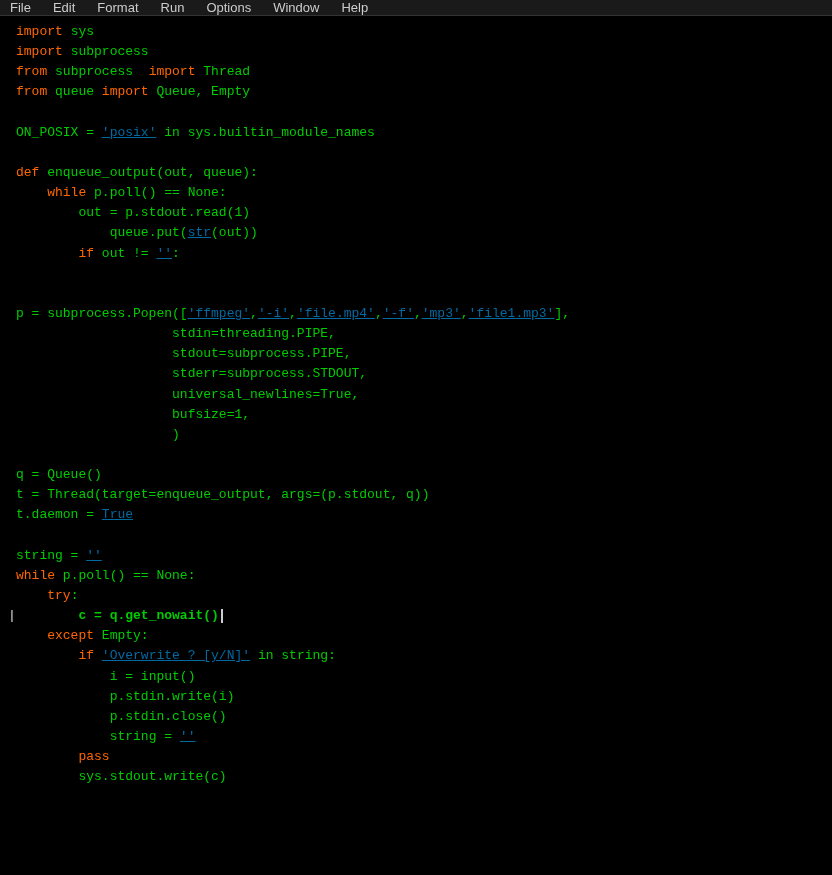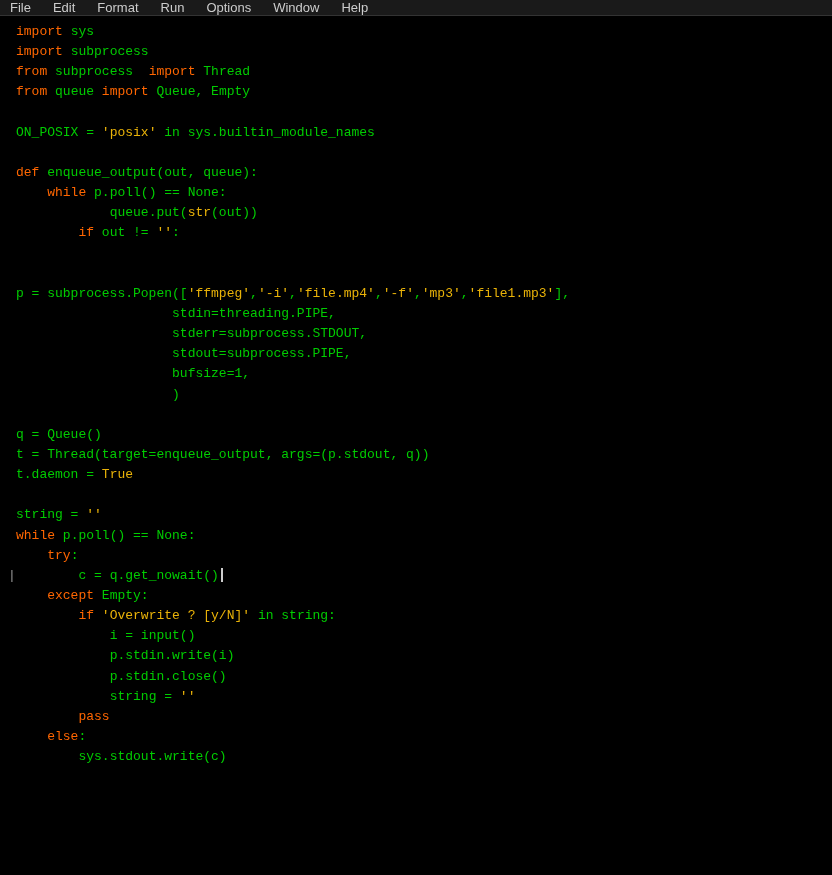--- a/index.html
+++ b/index.html
@@ -35,32 +35,33 @@
       height: calc(875px - 28px);
       overflow: hidden;
       margin-left: 8px;
     }
     .line {
       white-space: pre;
       position: relative;
       min-height: 1.55em;
     }
     .kw { color: #ff6600; }      
-    .str { color: #eab308; }
+    .str { color: #0369a1; text-decoration: underline; }
     .green { color: #00cc00; }
     .cursor {
       display: inline-block;
       width: 2px;
       height: 14px;
       background: #ccc;
       vertical-align: middle;
       margin-left: 2px;
     }
     .caret-line {
       position: relative;
+      font-weight: bold;
     }
     .caret-line::before {
       content: '|';
       color: #999;
       position: absolute;
       left: -8px;
     }
   </style>
 </head>
 <body>
@@ -81,42 +82,43 @@
 
   <div class="line"><span class="kw">import</span> <span class="green">sys</span></div>
   <div class="line"><span class="kw">import</span> <span class="green">subprocess</span></div>
   <div class="line"><span class="kw">from</span> <span class="green">subprocess  </span><span class="kw">import</span> <span class="green">Thread</span></div>
   <div class="line"><span class="kw">from</span> <span class="green">queue </span><span class="kw">import</span> <span class="green">Queue, Empty</span></div>
   <div class="line">&nbsp;</div>
   <div class="line"><span class="green">ON_POSIX = </span><span class="str">'posix'</span><span class="green"> in sys.builtin_module_names</span></div>
   <div class="line">&nbsp;</div>
   <div class="line"><span class="kw">def</span> <span class="green">enqueue_output(out, queue):</span></div>
   <div class="line">    <span class="kw">while</span> <span class="green">p.poll() == None:</span></div>
+  <div class="line">        <span class="green">out = p.stdout.read(1)</span></div>
   <div class="line">            <span class="green">queue.put(</span><span class="str">str</span><span class="green">(out))</span></div>
   <div class="line">        <span class="kw">if</span> <span class="green">out != </span><span class="str">''</span><span class="green">:</span></div>
   <div class="line">&nbsp;</div>
   <div class="line">&nbsp;</div>
   <div class="line"><span class="green">p = subprocess.Popen([</span><span class="str">'ffmpeg'</span><span class="green">,</span><span class="str">'-i'</span><span class="green">,</span><span class="str">'file.mp4'</span><span class="green">,</span><span class="str">'-f'</span><span class="green">,</span><span class="str">'mp3'</span><span class="green">,</span><span class="str">'file1.mp3'</span><span class="green">],</span></div>
   <div class="line">                    <span class="green">stdin=threading.PIPE,</span></div>
+  <div class="line">                    <span class="green">stdout=subprocess.PIPE,</span></div>
   <div class="line">                    <span class="green">stderr=subprocess.STDOUT,</span></div>
-  <div class="line">                    <span class="green">stdout=subprocess.PIPE,</span></div>
+  <div class="line">                    <span class="green">universal_newlines=True,</span></div>
   <div class="line">                    <span class="green">bufsize=1,</span></div>
   <div class="line">                    <span class="green">)</span></div>
   <div class="line">&nbsp;</div>
   <div class="line"><span class="green">q = Queue()</span></div>
   <div class="line"><span class="green">t = Thread(target=enqueue_output, args=(p.stdout, q))</span></div>
   <div class="line"><span class="green">t.daemon = </span><span class="str">True</span></div>
   <div class="line">&nbsp;</div>
   <div class="line"><span class="green">string = </span><span class="str">''</span></div>
   <div class="line"><span class="kw">while</span> <span class="green">p.poll() == None:</span></div>
   <div class="line">    <span class="kw">try</span><span class="green">:</span></div>
   <div class="line caret-line">        <span class="green">c = q.get_nowait()</span><span class="cursor"></span></div>
   <div class="line">    <span class="kw">except</span> <span class="green">Empty:</span></div>
   <div class="line">        <span class="kw">if</span> <span class="str">'Overwrite ? [y/N]'</span><span class="green"> in string:</span></div>
   <div class="line">            <span class="green">i = input()</span></div>
   <div class="line">            <span class="green">p.stdin.write(i)</span></div>
   <div class="line">            <span class="green">p.stdin.close()</span></div>
   <div class="line">            <span class="green">string = </span><span class="str">''</span></div>
   <div class="line">        <span class="kw">pass</span></div>
-  <div class="line">    <span class="kw">else</span><span class="green">:</span></div>
   <div class="line">        <span class="green">sys.stdout.write(c)</span></div>
 
 </div>
 
 </body></html>

